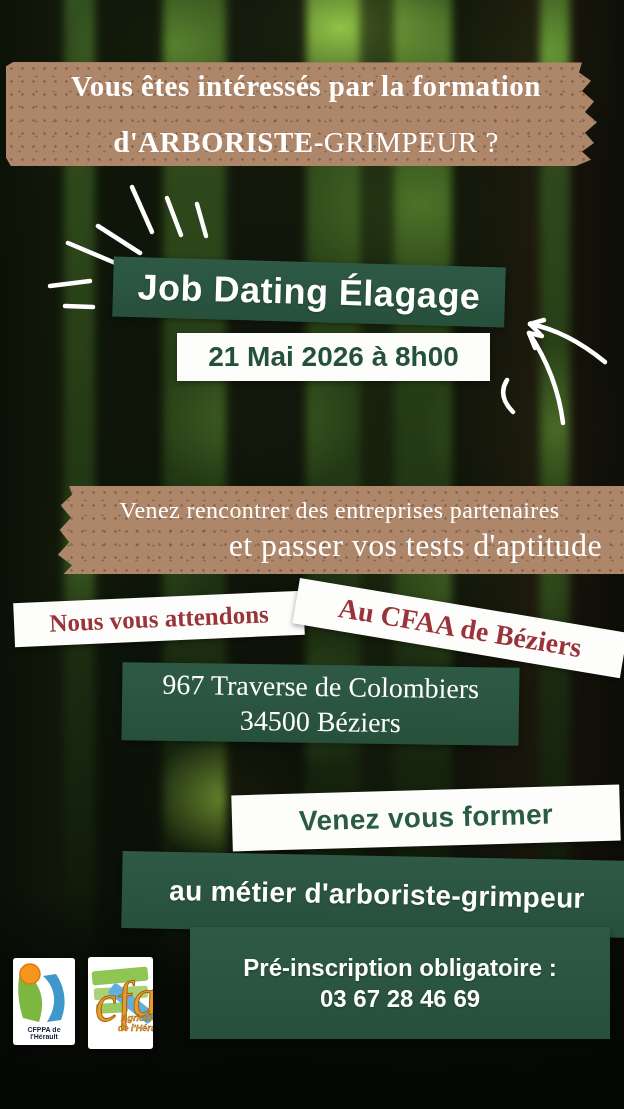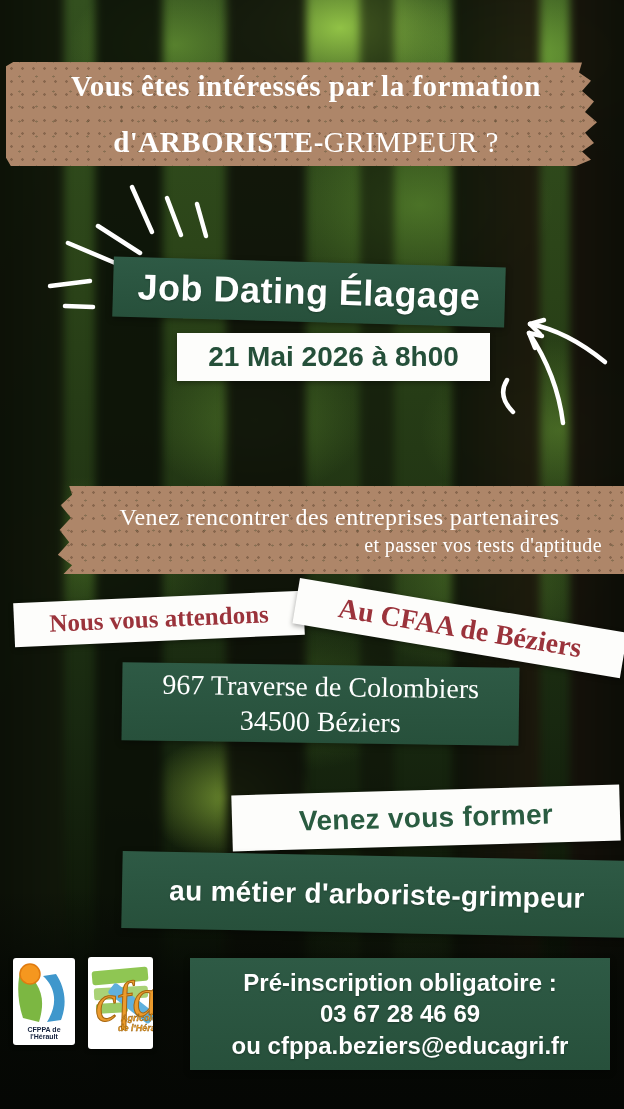--- a/index.html
+++ b/index.html
@@ -57,41 +57,41 @@
   .banner-job{left:113px;top:262px;width:392px;height:60px;transform:rotate(1.6deg);}
   .banner-job .t{font-size:36px;font-weight:bold;letter-spacing:.5px;text-shadow:0 1px 2px rgba(0,0,0,.25);
     font-family:"Liberation Sans",sans-serif;}
   .banner-date{left:177px;top:333px;width:313px;height:48px;}
   .banner-date .t{font-size:28px;font-weight:bold;color:#25503a;font-family:"Liberation Sans",sans-serif;}
   .arrows{position:absolute;left:495px;top:300px;width:129px;height:135px;}
   .banner-pitch{left:55px;top:452px;width:569px;height:88px;
     clip-path:polygon(2.5% 0%,100% 0%,100% 100%,1.5% 100%,3% 90%,.5% 78%,2.5% 64%,.8% 50%,2.8% 36%,1% 22%,3% 10%);
     display:flex;flex-direction:column;justify-content:center;margin-top:34px;}
   .banner-pitch .l1{font-size:24px;text-align:center;letter-spacing:.4px;}
-  .banner-pitch .l2{font-size:20px;text-align:right;padding-right:22px;margin-top:3px;letter-spacing:.4px;}
+  .banner-pitch .l2{font-size:32px;text-align:right;padding-right:22px;margin-top:3px;letter-spacing:.4px;}
   .banner-welcome{left:14px;top:597px;width:290px;height:44px;transform:rotate(-2.5deg);}
   .banner-welcome .t{font-size:25px;font-weight:bold;color:#9b333b;font-family:"Liberation Serif",serif;}
   .banner-cfaa{left:300px;top:578px;width:332px;height:46px;transform:rotate(9.5deg);transform-origin:left top;}
   .banner-cfaa .t{font-size:28px;font-weight:bold;color:#9b333b;font-family:"Liberation Serif",serif;}
   .banner-address{left:122px;top:665px;width:397px;height:78px;transform:rotate(.8deg);
     font-family:"Liberation Serif",serif;}
   .banner-address .t{font-size:28px;line-height:1.25;}
   .banner-former{left:232px;top:790px;width:388px;height:56px;transform:rotate(-1.6deg);}
   .banner-former .t{font-size:28px;font-weight:bold;color:#2a5c41;letter-spacing:.3px;
     font-family:"Liberation Sans",sans-serif;}
   .banner-metier{left:122px;top:851px;width:510px;height:77px;transform:rotate(1.1deg);transform-origin:left center;}
   .banner-metier .t{font-size:28px;font-weight:bold;letter-spacing:.3px;text-shadow:0 1px 2px rgba(0,0,0,.25);
     font-family:"Liberation Sans",sans-serif;}
   
   .logo{position:absolute;background:#fff;border-radius:3px;overflow:hidden;box-shadow:0 1px 4px rgba(0,0,0,.5);}
   .logo-cfppa{left:13px;top:958px;width:62px;height:87px;}
   .logo-cfppa .lbl{position:absolute;left:0;right:0;bottom:5px;text-align:center;
     font-size:7px;font-weight:bold;color:#14213d;}
   .logo-cfa{left:88px;top:957px;width:65px;height:92px;}
-  .contact{left:190px;top:958px;width:420px;height:112px;}
+  .contact{left:190px;top:927px;width:420px;height:112px;}
   .contact .t{font-size:24px;font-weight:bold;line-height:1.3;text-shadow:0 1px 2px rgba(0,0,0,.3);}
   svg .stroke-w{stroke:#fff;stroke-width:4.5;stroke-linecap:round;fill:none;}
 </style>
 </head>
 <body>
 
 <div class="poster">
 
   <div class="bg"></div>
   <div class="trunk t1"></div>
@@ -177,15 +177,14 @@
       <rect x="18" y="40" width="52" height="13" rx="3" fill="#5fb0dd" transform="rotate(38 44 46)"></rect>
       <text x="6" y="62" font-family="Liberation Serif, serif" font-style="italic" font-size="52" fill="#eb9b2d" stroke="#a5650f" stroke-width="1" transform="rotate(-8 30 45)">cfa</text>
       <text x="33" y="64" font-family="Liberation Sans, sans-serif" font-style="italic" font-weight="bold" font-size="9" fill="#f0a227" stroke="#7a4a08" stroke-width="0.3">Agricole</text>
       <text x="30" y="74" font-family="Liberation Sans, sans-serif" font-style="italic" font-weight="bold" font-size="9" fill="#f0a227" stroke="#7a4a08" stroke-width="0.3">de l'Hérault</text>
     </svg>
   </div>
 
   <div class="greenbox contact center">
     <div class="t">Pré-inscription obligatoire :</div>
     <div class="t">03 67 28 46 69</div>
-    <div class="t">ou cfppa.beziers@educagri.fr</div>
   </div>
 </div>
 
 </body></html>

